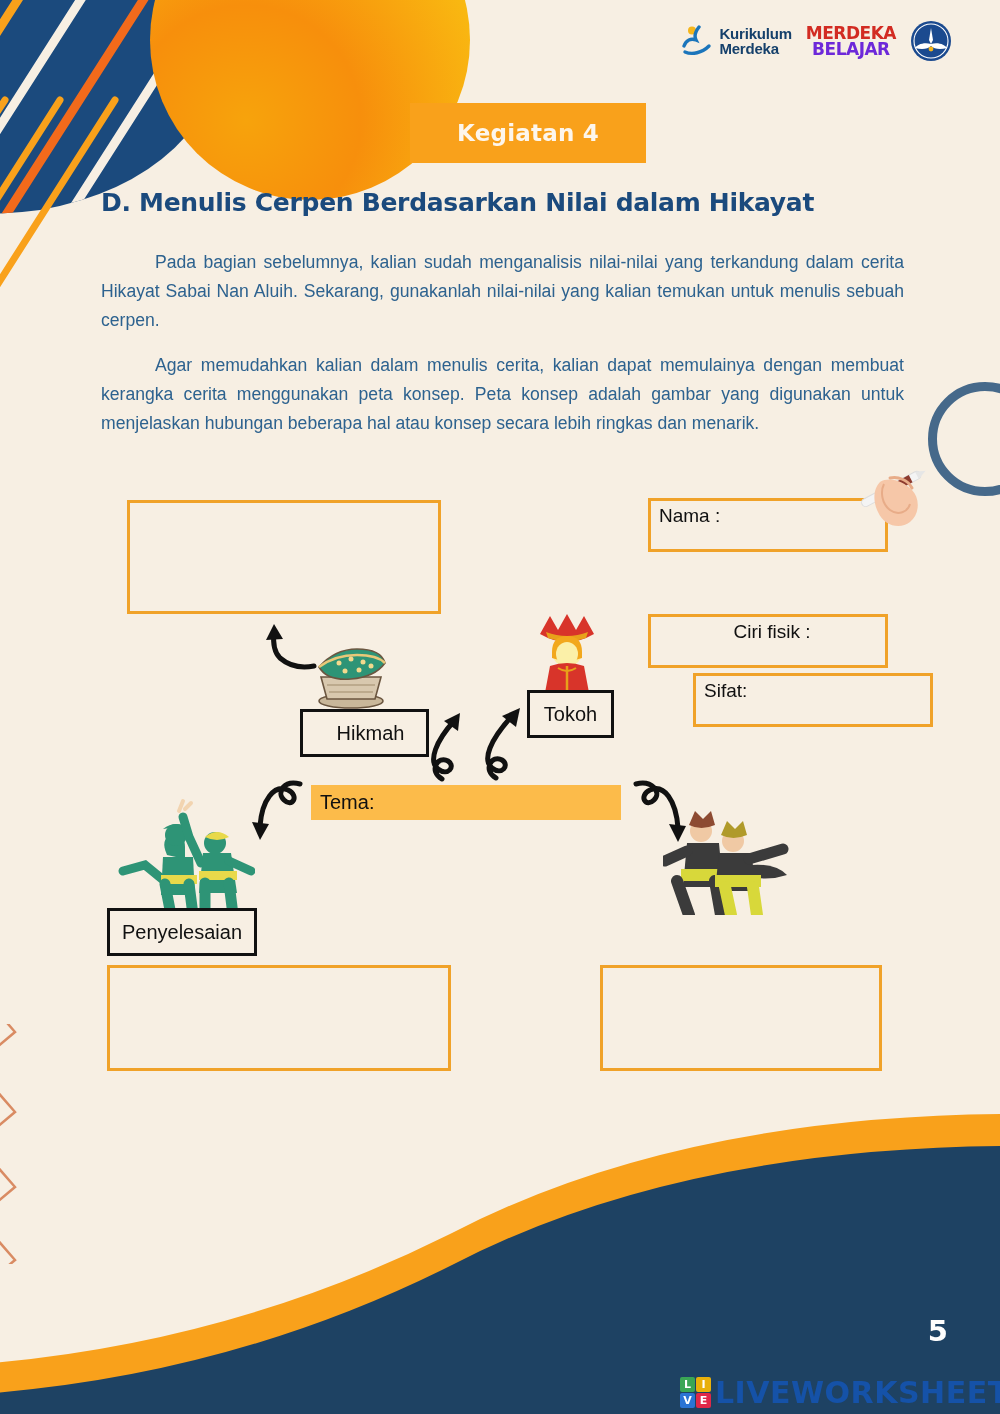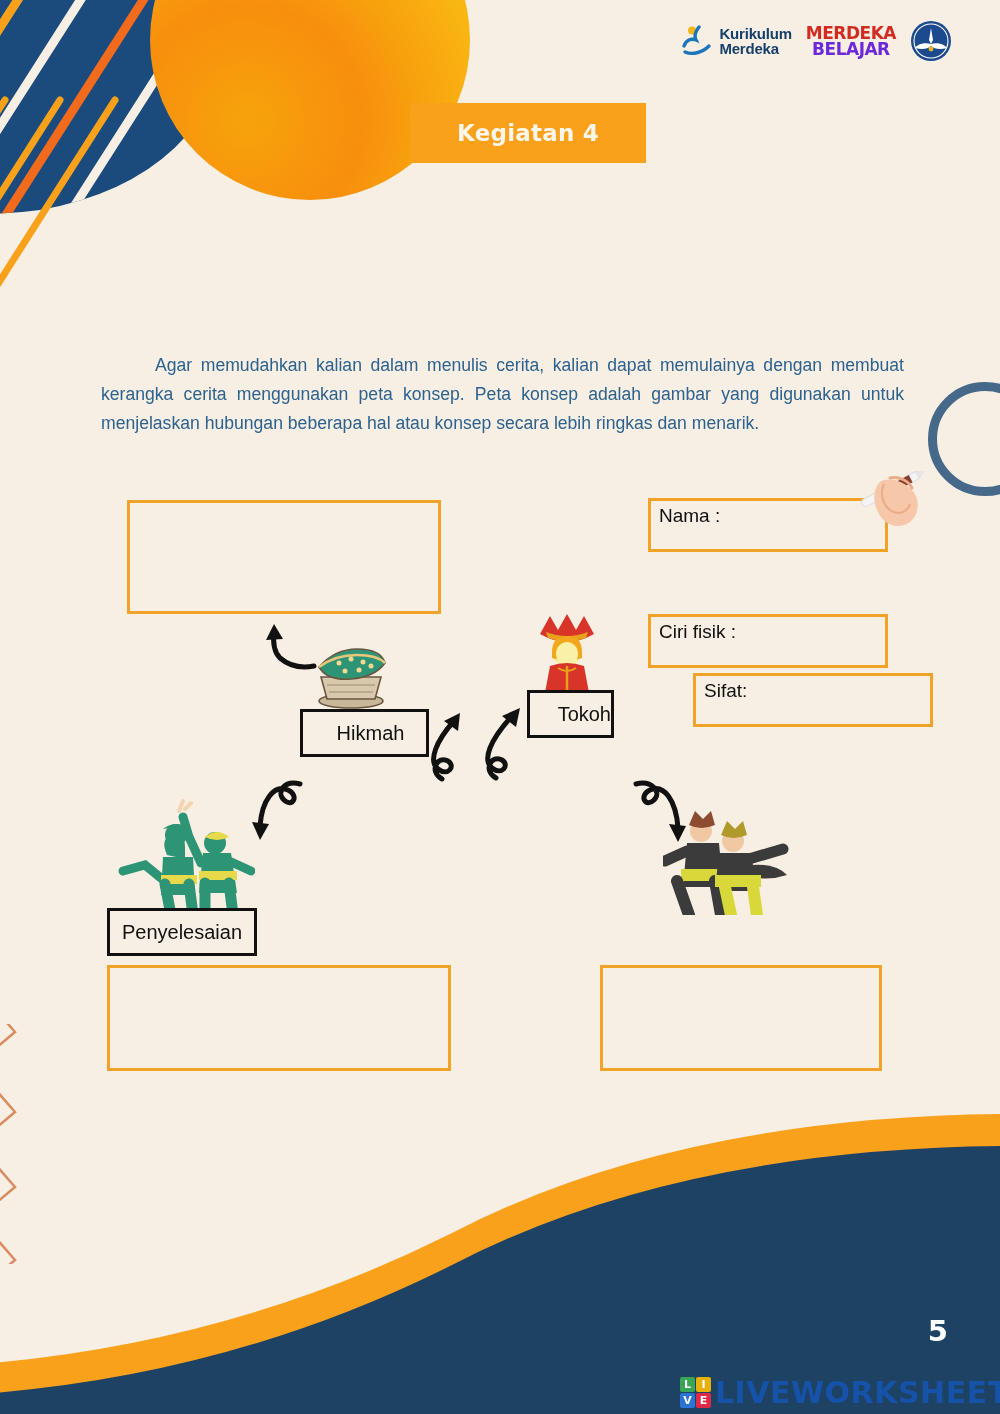--- a/index.html
+++ b/index.html
@@ -51,30 +51,30 @@
   
   .obox{position:absolute;border:3px solid #f0a229;background:#f7efe3;}
   .field{position:absolute;border:3px solid #f0a229;background:#f7efe3;
     display:flex;align-items:flex-start;}
   .field span{font-size:19px;color:#101010;padding:4px 0 0 8px;
     font-family:"Liberation Sans",sans-serif;}
 
   #box-hikmah-answer{left:127px;top:500px;width:308px;height:108px;}
   #field-nama{left:648px;top:498px;width:234px;height:48px;}
   #field-status{left:648px;top:556px;width:234px;height:48px;}
-  #field-ciri{left:648px;top:614px;width:234px;height:48px;}
+  #field-ciri{left:648px;top:614px;width:234px;height:48px;justify-content:center;}
   #field-sifat{left:648px;top:673px;width:234px;height:48px;margin-left:45px;}
   #box-penyelesaian-answer{left:107px;top:965px;width:338px;height:100px;}
   #box-konflik-answer{left:600px;top:965px;width:276px;height:100px;}
 
   .nodebox{position:absolute;border:3px solid #111;background:#f7efe3;
     display:flex;align-items:center;justify-content:center;}
   .nodebox span{font-size:20px;color:#111;font-family:"Liberation Sans",sans-serif;}
   #node-hikmah{left:300px;top:709px;width:111px;height:42px;padding-left:12px;}
-  #node-tokoh{left:527px;top:690px;width:81px;height:42px;justify-content:flex-end;}
+  #node-tokoh{left:527px;top:690px;width:81px;height:42px;}
   #node-penyelesaian{left:107px;top:908px;width:144px;height:42px;}
   #node-konflik{left:665px;top:908px;width:123px;height:42px;}
 
   #bar-tema{position:absolute;left:311px;top:785px;width:310px;height:35px;
     background:#fcbb4a;display:flex;align-items:center;}
   #bar-tema span{font-size:20px;color:#101010;padding-left:9px;
     font-family:"Liberation Sans",sans-serif;}
 
   
   .illus{position:absolute;}
@@ -174,21 +174,25 @@
       <path d="M21 8 L19 20 L21 24 L23 20 Z" fill="#fff"></path>
       <path d="M21 24 C13 22 7 25 5 28 C12 30 18 29 21 26 C24 29 30 30 37 28 C35 25 29 22 21 24 Z" fill="#fff"></path>
       <circle cx="21" cy="29" r="2.4" fill="#f5b61c"></circle>
     </svg>
   </div>
 
   <div id="kegiatan-banner">
     <span>Kegiatan 4</span>
   </div>
 
-
+  <div id="section-heading">D. Menulis Cerpen Berdasarkan Nilai dalam Hikayat</div>
+
+  <div class="body-text" id="para-1">
+    <span class="indent"></span><span>Pada bagian sebelumnya, kalian sudah menganalisis nilai-nilai yang terkandung dalam cerita Hikayat Sabai Nan Aluih. Sekarang, gunakanlah nilai-nilai yang kalian temukan untuk menulis sebuah cerpen.</span>
+  </div>
   <div class="body-text" id="para-2">
     <span class="indent"></span><span>Agar memudahkan kalian dalam menulis cerita, kalian dapat memulainya dengan membuat kerangka cerita menggunakan peta konsep. Peta konsep adalah gambar yang digunakan untuk menjelaskan hubungan beberapa hal atau konsep secara lebih ringkas dan menarik.</span>
   </div>
 
   <div class="obox" id="box-hikmah-answer"></div>
   <div class="obox" id="box-penyelesaian-answer"></div>
   <div class="obox" id="box-konflik-answer"></div>
 
   <div class="field" id="field-nama">
     <span>Nama :</span>
@@ -304,20 +308,23 @@
   <div class="nodebox" id="node-hikmah">
     <span>Hikmah</span>
   </div>
   <div class="nodebox" id="node-tokoh">
     <span>Tokoh</span>
   </div>
   <div class="nodebox" id="node-penyelesaian">
     <span>Penyelesaian</span>
   </div>
 
+  <div id="bar-tema">
+    <span>Tema:</span>
+  </div>
 
   <div id="page-number">5</div>
   <div id="watermark">
     <div class="lw-grid">
       <i class="c1">L</i>
       <i class="c2">I</i>
       <i class="c3">V</i>
       <i class="c4">E</i>
     </div>
     <div class="lw-text">LIVEWORKSHEETS</div>

